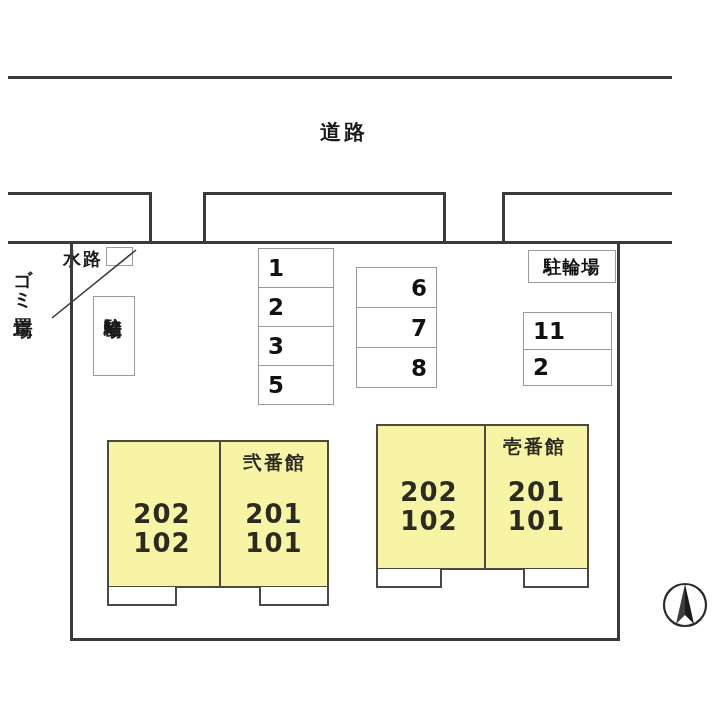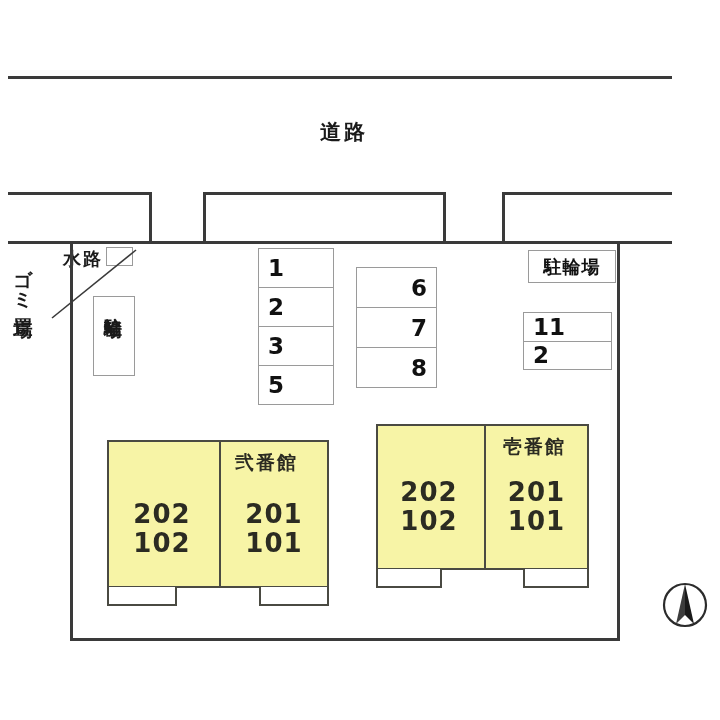--- a/index.html
+++ b/index.html
@@ -211,33 +211,33 @@
     </div>
     <div class="stall align-right">
       <span class="stall-num">8</span>
     </div>
   </div>
 
   <div class="label-box" style="left:528px; top:250px; width:88px; height:33px;">
     <span class="label-box-h">駐輪場</span>
   </div>
 
-  <div class="stall-tbl" style="left:523px; top:312px; width:89px; height:58px;">
+  <div class="stall-tbl" style="left:523px; top:312px; width:89px; height:74px;">
     <div class="stall align-left">
       <span class="stall-num">11</span>
     </div>
     <div class="stall align-left">
       <span class="stall-num">2</span>
     </div>
   </div>
 
   <div class="bldg" style="left:107px; top:440px; width:222px; height:148px;">
     <div class="bldg-split" style="left:110px;"></div>
   </div>
-  <div class="bldg-name" style="left:235px; top:450px;">弐番館</div>
+  <div class="bldg-name" style="left:243px; top:450px;">弐番館</div>
   <div class="unit-stack" style="left:107px; top:500px; width:110px;">
     <div>202</div>
     <div>102</div>
   </div>
   <div class="unit-stack" style="left:219px; top:500px; width:110px;">
     <div>201</div>
     <div>101</div>
   </div>
   <div class="step" style="left:107px; top:587px; width:70px; height:19px;"></div>
   <div class="step" style="left:259px; top:587px; width:70px; height:19px;"></div>

